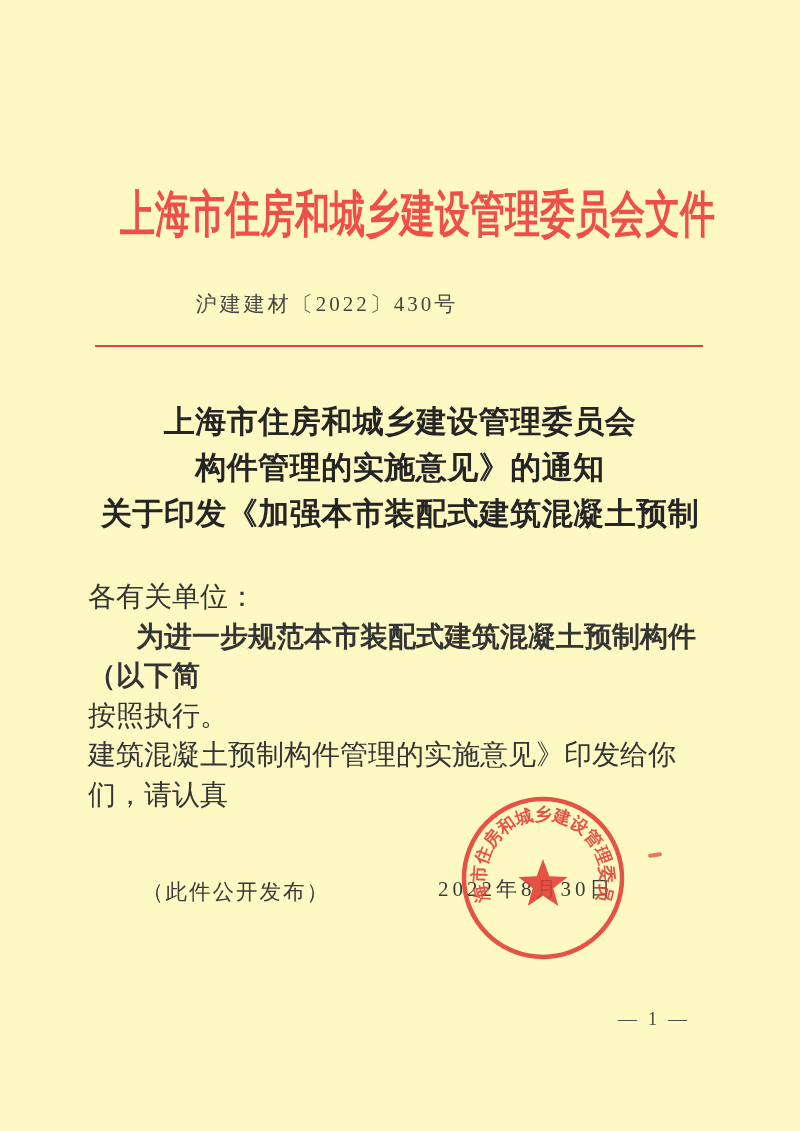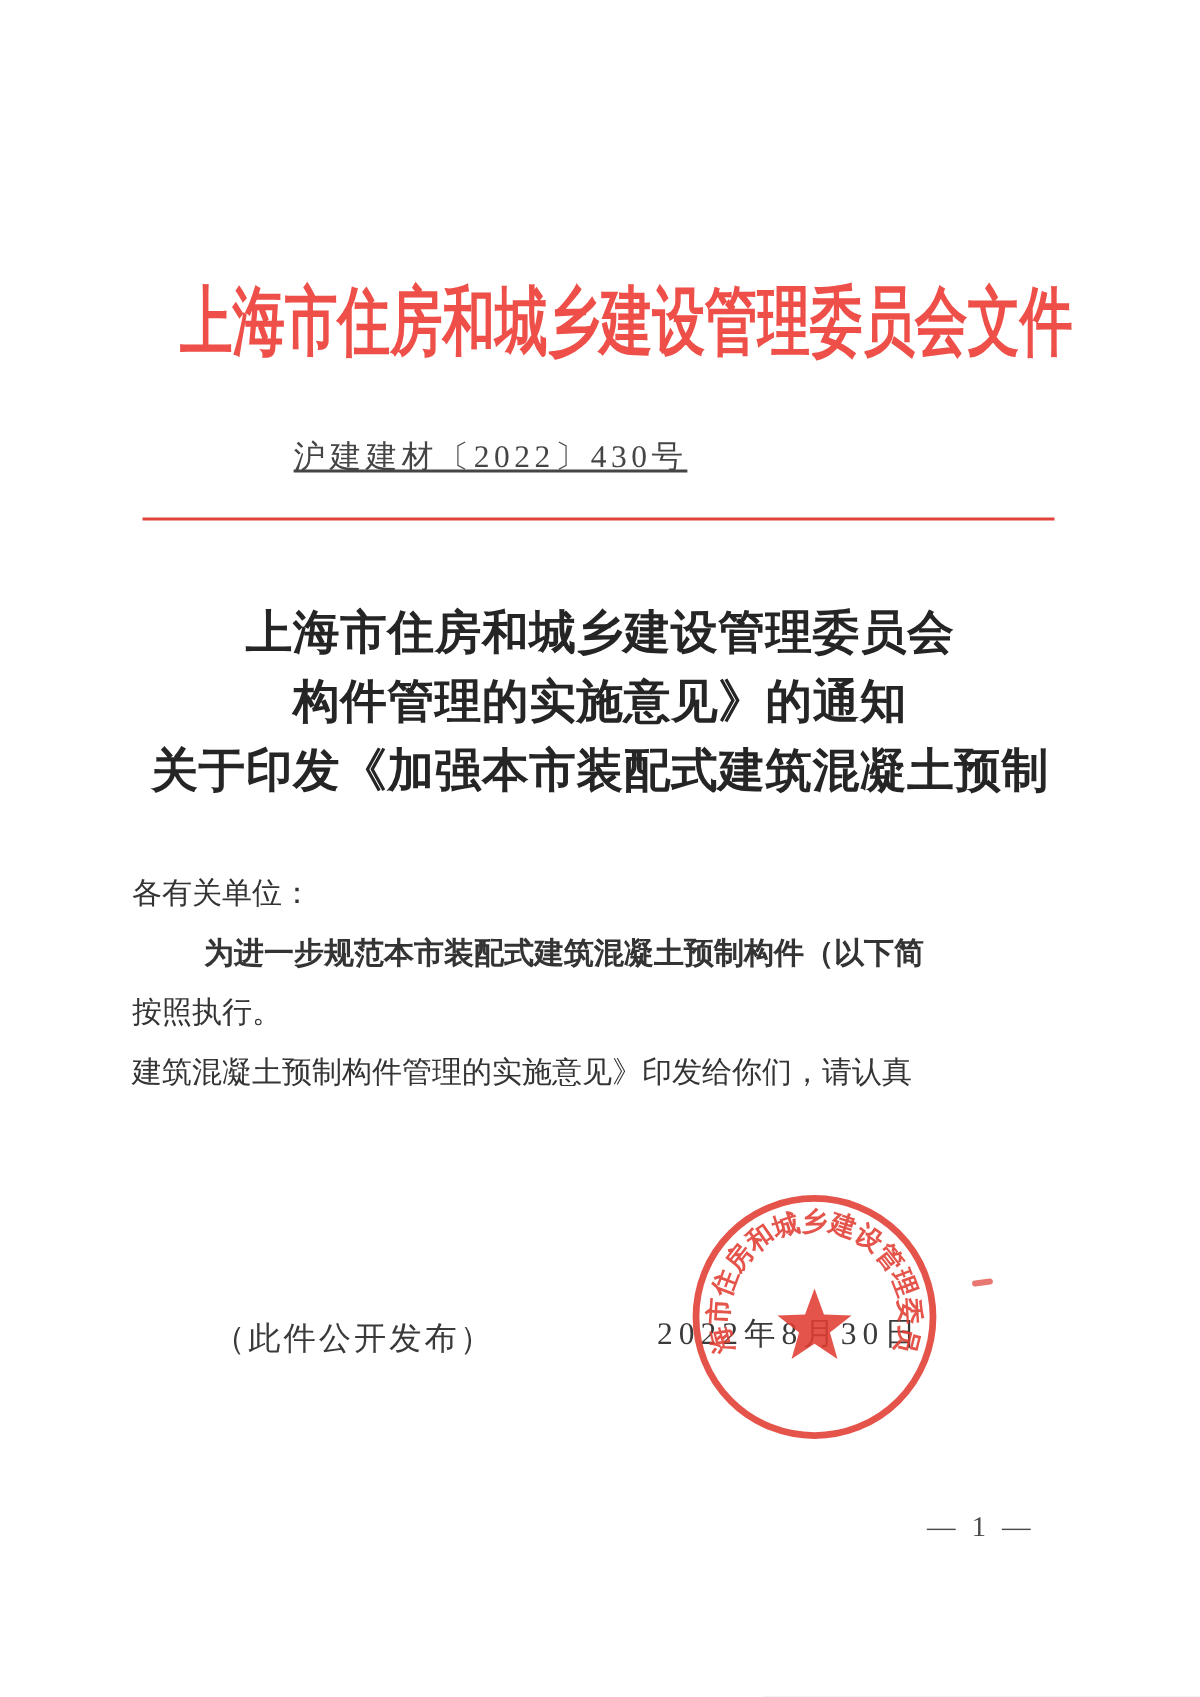--- a/index.html
+++ b/index.html
@@ -1,54 +1,53 @@
 <!DOCTYPE html>
 <html><head>
 <meta charset="utf-8">
 <style>
   html,body{margin:0;padding:0;background:#e9e9e9;}
   .page{
     position:relative;
     width:800px;height:1131px;
     margin:0 auto;
-    background:#ffffff;
+    background:#fef9c3;
     overflow:hidden;
     font-family:"Liberation Serif","DejaVu Serif",serif;
   }
   .red-header{
     position:absolute;top:184px;left:0;width:800px;
     text-align:center;
     font-size:50px;font-weight:bold;
     color:#ee5049;
     transform:scaleX(0.70);
     transform-origin:50% 50%;
     white-space:nowrap;
     line-height:60px;
   }
   .doc-number{
     position:absolute;top:290px;left:0;width:654px;
     text-align:center;
     font-size:21px;color:#454545;
     letter-spacing:3px;
-    text-decoration:underline;
   }
   .red-rule{
     position:absolute;top:345px;left:95px;width:608px;height:2px;
     background:#e2443c;
   }
   .doc-title{
     position:absolute;top:399px;left:0;width:800px;
     text-align:center;
     font-size:31px;font-weight:bold;color:#252525;
     line-height:46px;
     letter-spacing:0.5px;
   }
   .doc-body{
     position:absolute;top:577px;left:88px;width:630px;
-    font-size:20px;color:#343434;
+    font-size:28px;color:#343434;
     line-height:39.5px;
     letter-spacing:0px;
   }
   .doc-body .indent{text-indent:48px;font-weight:bold;}
   .date-line{
     position:absolute;top:843px;left:438px;
     font-size:21px;color:#3a3a3a;
     letter-spacing:4px;
     white-space:nowrap;
     margin-top:32px;

